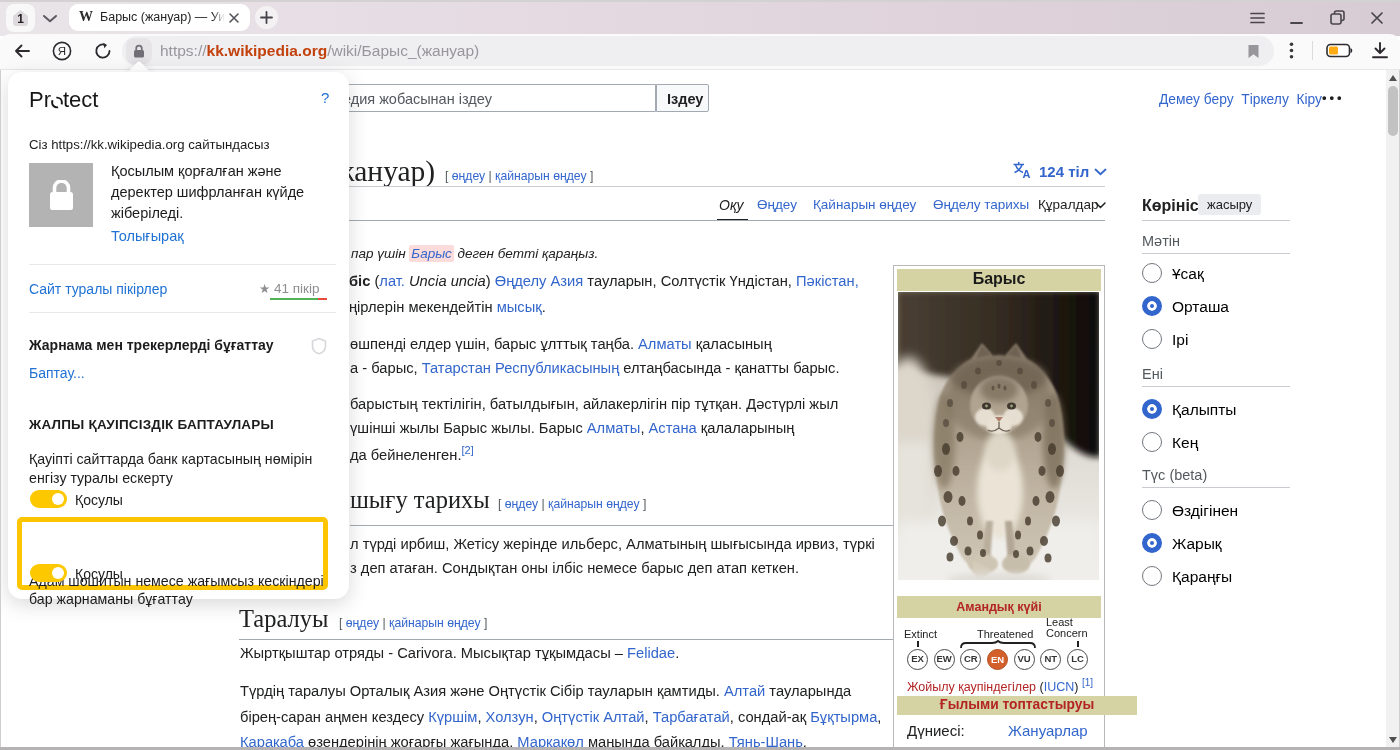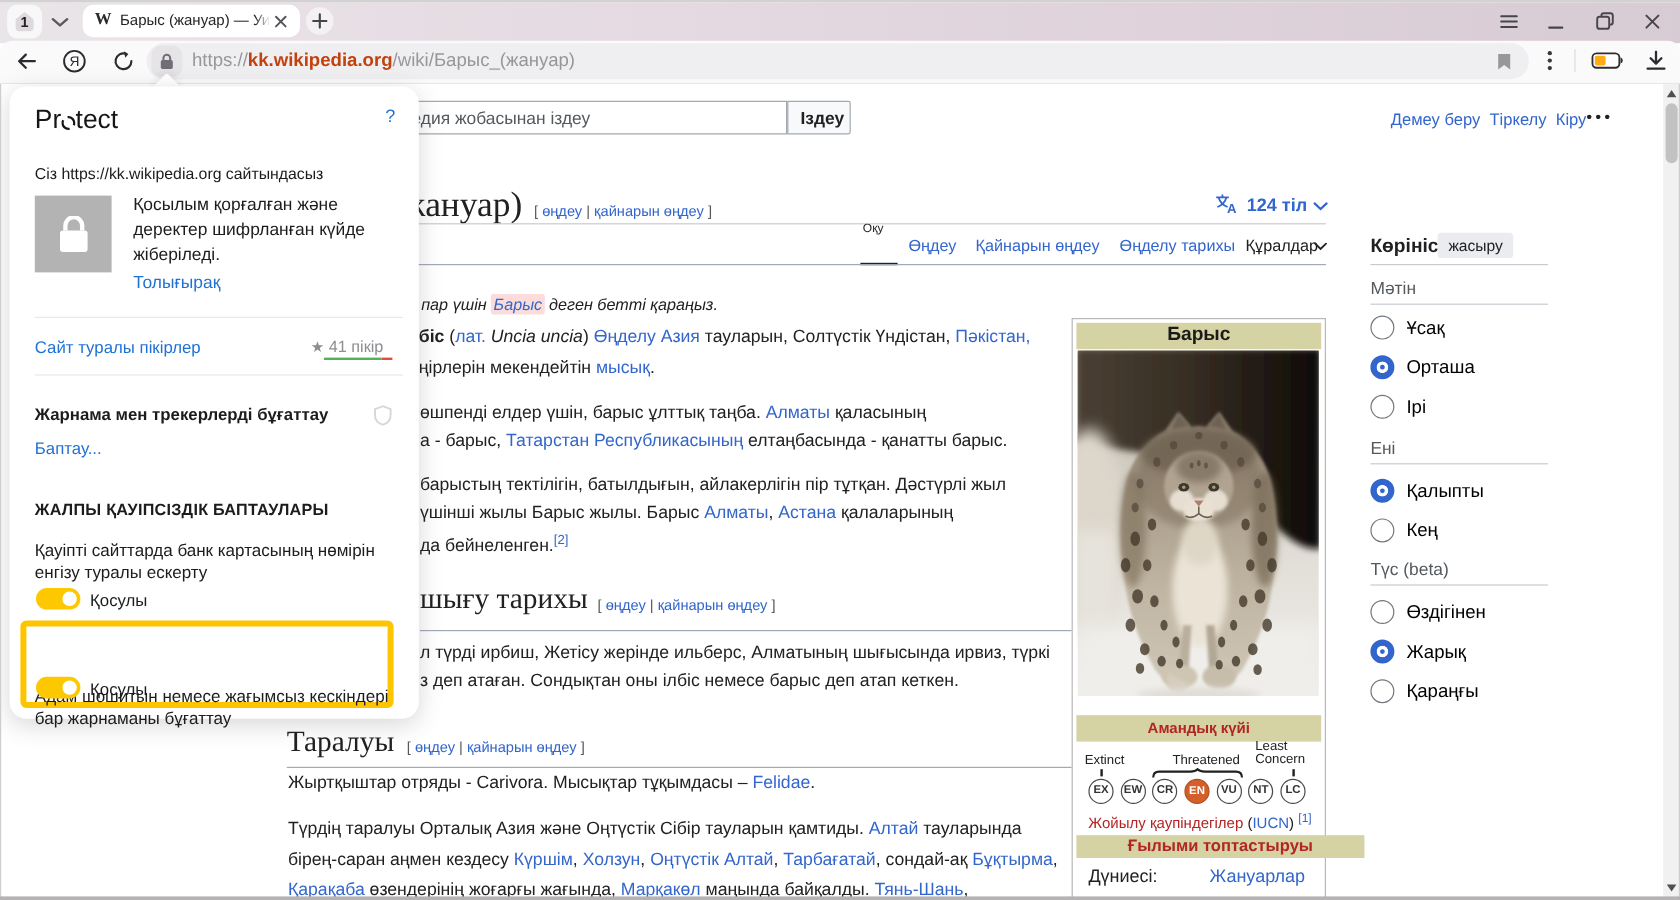--- a/index.html
+++ b/index.html
@@ -142,21 +142,21 @@
           <path d="M10 3.5 Q8.5 9 2.5 11.5"></path>
         </g>
         <text x="14.5" y="16.5" font-size="11" font-weight="bold" fill="#36c" text-anchor="middle" font-family="Liberation Sans">A</text>
       </svg>
  <div class="t bl" style="left:1039px;top:92.5px;font-size:15px;font-weight:bold;">124 тіл</div>
  <svg class="abs" style="left:1094px;top:98px;" width="13" height="8" viewBox="0 0 13 8">
         <path d="M1.5 1.5 L6.5 6.2 L11.5 1.5" fill="none" stroke="#36c" stroke-width="1.8" stroke-linecap="round"></path>
       </svg>
  <div class="hr" style="left:239px;top:115.5px;width:866px;background:#c8ccd1;"></div>
 
- <div class="t" style="left:719px;top:115px;font-size:10px;">Оқу</div>
+ <div class="t" style="left:719px;top:127px;font-size:14px;font-style:italic;">Оқу</div>
  <div class="abs" style="left:717px;top:148.5px;width:31px;height:2.5px;background:#202122;"></div>
  <div class="t bl" style="left:757px;top:127px;font-size:13.5px;">Өңдеу</div>
  <div class="t bl" style="left:813px;top:127px;font-size:13.5px;">Қайнарын өңдеу</div>
  <div class="t bl" style="left:933px;top:127px;font-size:13.5px;">Өңделу тарихы</div>
  <div class="t" style="left:1038px;top:127px;font-size:13.5px;">Құралдар</div>
  <svg class="abs" style="left:1095px;top:132px;" width="11" height="7" viewBox="0 0 11 7">
         <path d="M1 1 L5.5 5.5 L10 1" fill="none" stroke="#202122" stroke-width="1.5" stroke-linecap="round"></path>
       </svg>
  <div class="hr" style="left:239px;top:149.5px;width:866px;background:#a2a9b1;"></div>
 

